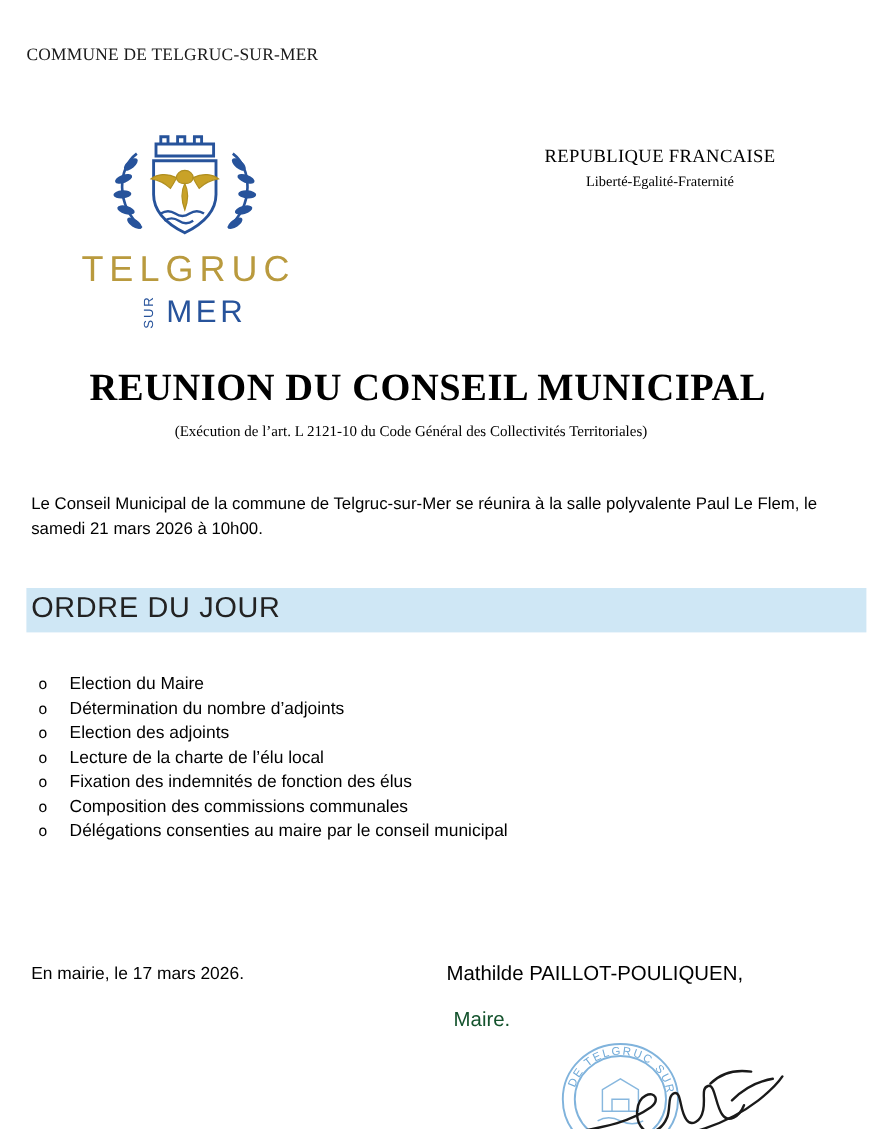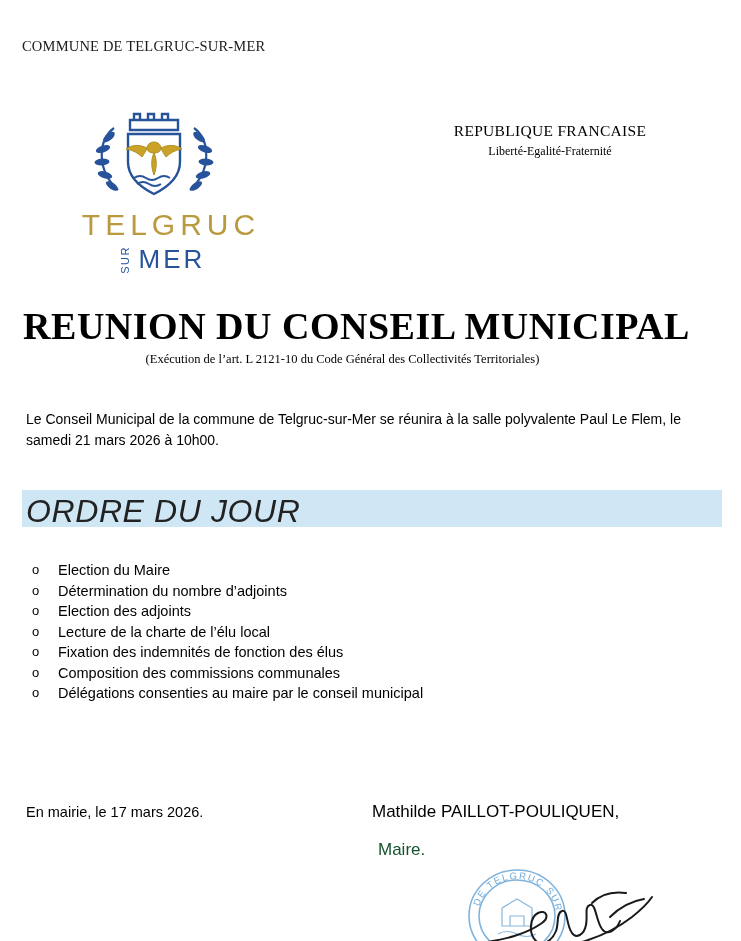--- a/index.html
+++ b/index.html
@@ -44,21 +44,21 @@
   }
   .crest {
     position: absolute;
     left: 22px;
     top: 0;
     width: 140px;
     height: 108px;
   }
   .logo-word {
     position: absolute;
-    left: 14px;
+    left: 0;
     top: 104px;
     width: 190px;
     text-align: center;
     font-family: "Liberation Sans", sans-serif;
     font-size: 30px;
     letter-spacing: 5px;
     color: #b99a3e;
     font-weight: 400;
   }
   .logo-sub {
@@ -106,21 +106,21 @@
 
   
   .main-title {
     position: absolute;
     left: 0;
     top: 272px;
     width: 713px;
     text-align: center;
     font-family: "Liberation Serif", serif;
     font-weight: bold;
-    font-size: 38px;
+    font-size: 32px;
     letter-spacing: 0.5px;
     color: #000;
   }
   .subtitle {
     position: absolute;
     left: 0;
     top: 320px;
     width: 685px;
     text-align: center;
     font-family: "Liberation Serif", serif;
@@ -145,24 +145,23 @@
     left: 22px;
     top: 458px;
     width: 700px;
     height: 37px;
     background: #cfe7f5;
   }
   .agenda-title {
     position: absolute;
     left: 26px;
     top: 461px;
-    font-size: 32px;
+    font-size: 24px;
     letter-spacing: 0.6px;
     color: #222;
-    font-style: italic;
   }
 
   
   .agenda-list {
     position: absolute;
     left: 30px;
     top: 528px;
     width: 660px;
     list-style: none;
     margin: 0;

